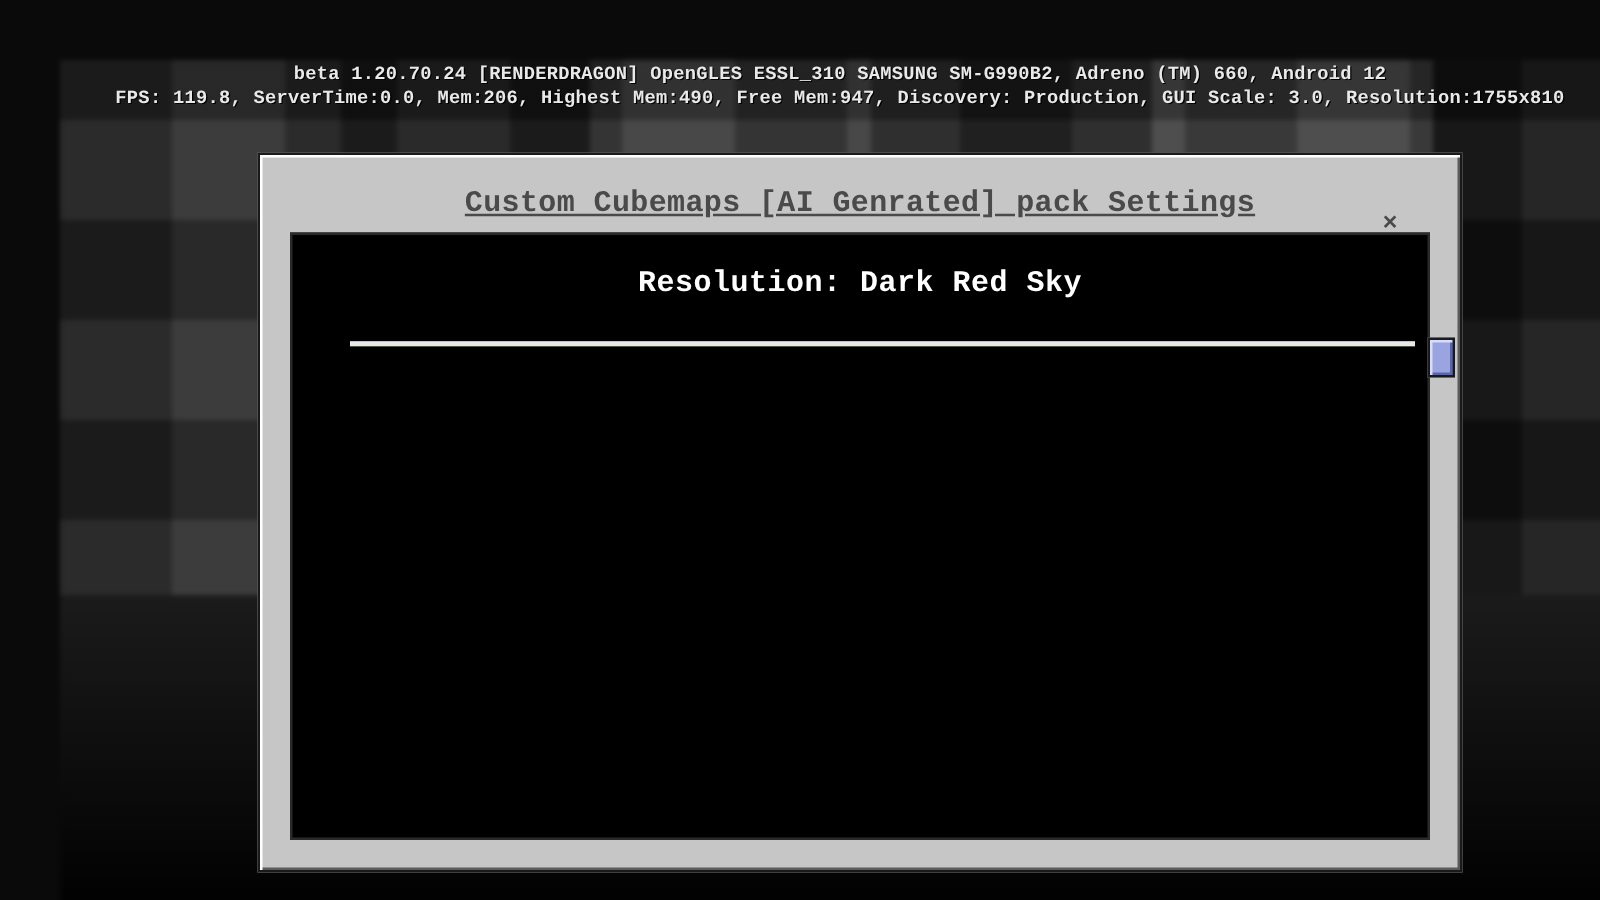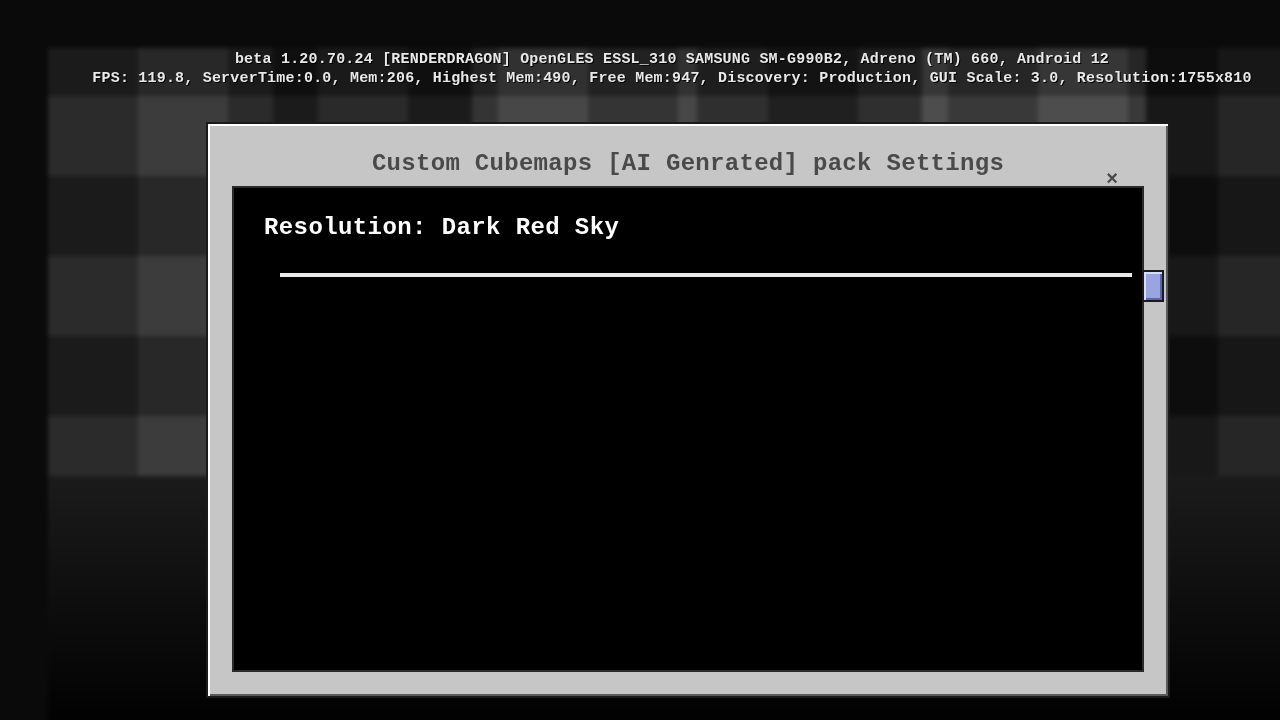--- a/index.html
+++ b/index.html
@@ -59,20 +59,21 @@
     display: flex;
     align-items: center;
     justify-content: center;
   }
   .title {
     color: #4a4a4a;
     font-size: 24px;
     font-weight: bold;
     font-family: "Lucida Console","Courier New",monospace;
     letter-spacing: 0.3px;
+    text-decoration: underline;
   }
   .close-btn {
     position: absolute;
     right: 10px; top: 8px;
     width: 28px; height: 28px;
     display:flex; align-items:center; justify-content:center;
     color: #4a4a4a;
     font-size: 20px;
     font-weight: bold;
     cursor: pointer;
@@ -85,20 +86,21 @@
     border: 2px solid #2a2a2a;
     padding: 10px 14px;
   }
   .setting-label {
     color: #ffffff;
     font-size: 24px;
     font-family: "Lucida Console","Courier New",monospace;
     font-weight: bold;
     margin-bottom: 12px;
     letter-spacing: 0.4px;
+    text-align: center;
   }
   .slider-wrap {
     position: relative;
     margin-left: 16px;
     width: 884px;
     height: 26px;
   }
   .slider-track {
     position: absolute; inset: 0;
     background: #4f8a2d;

